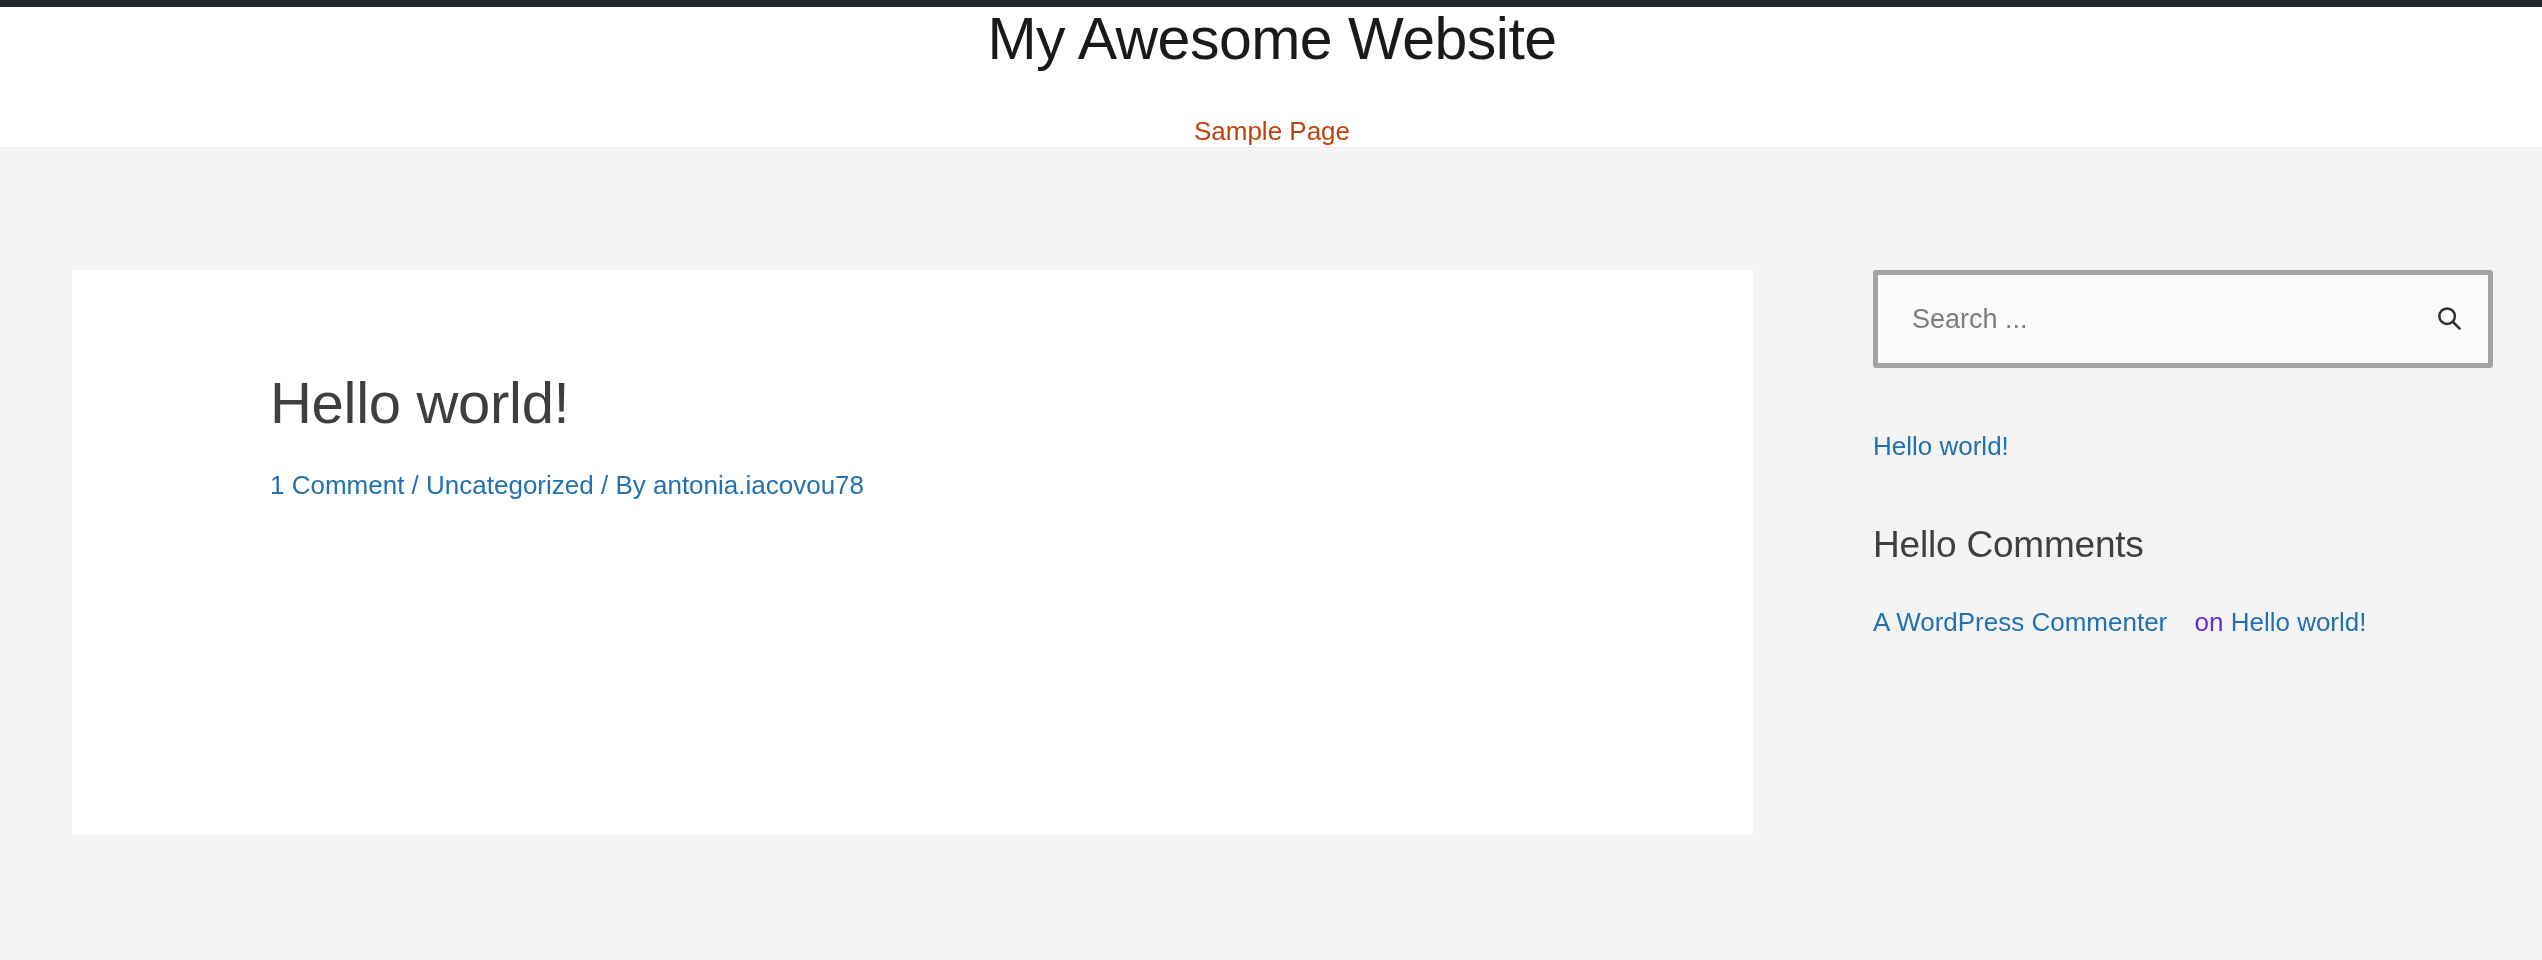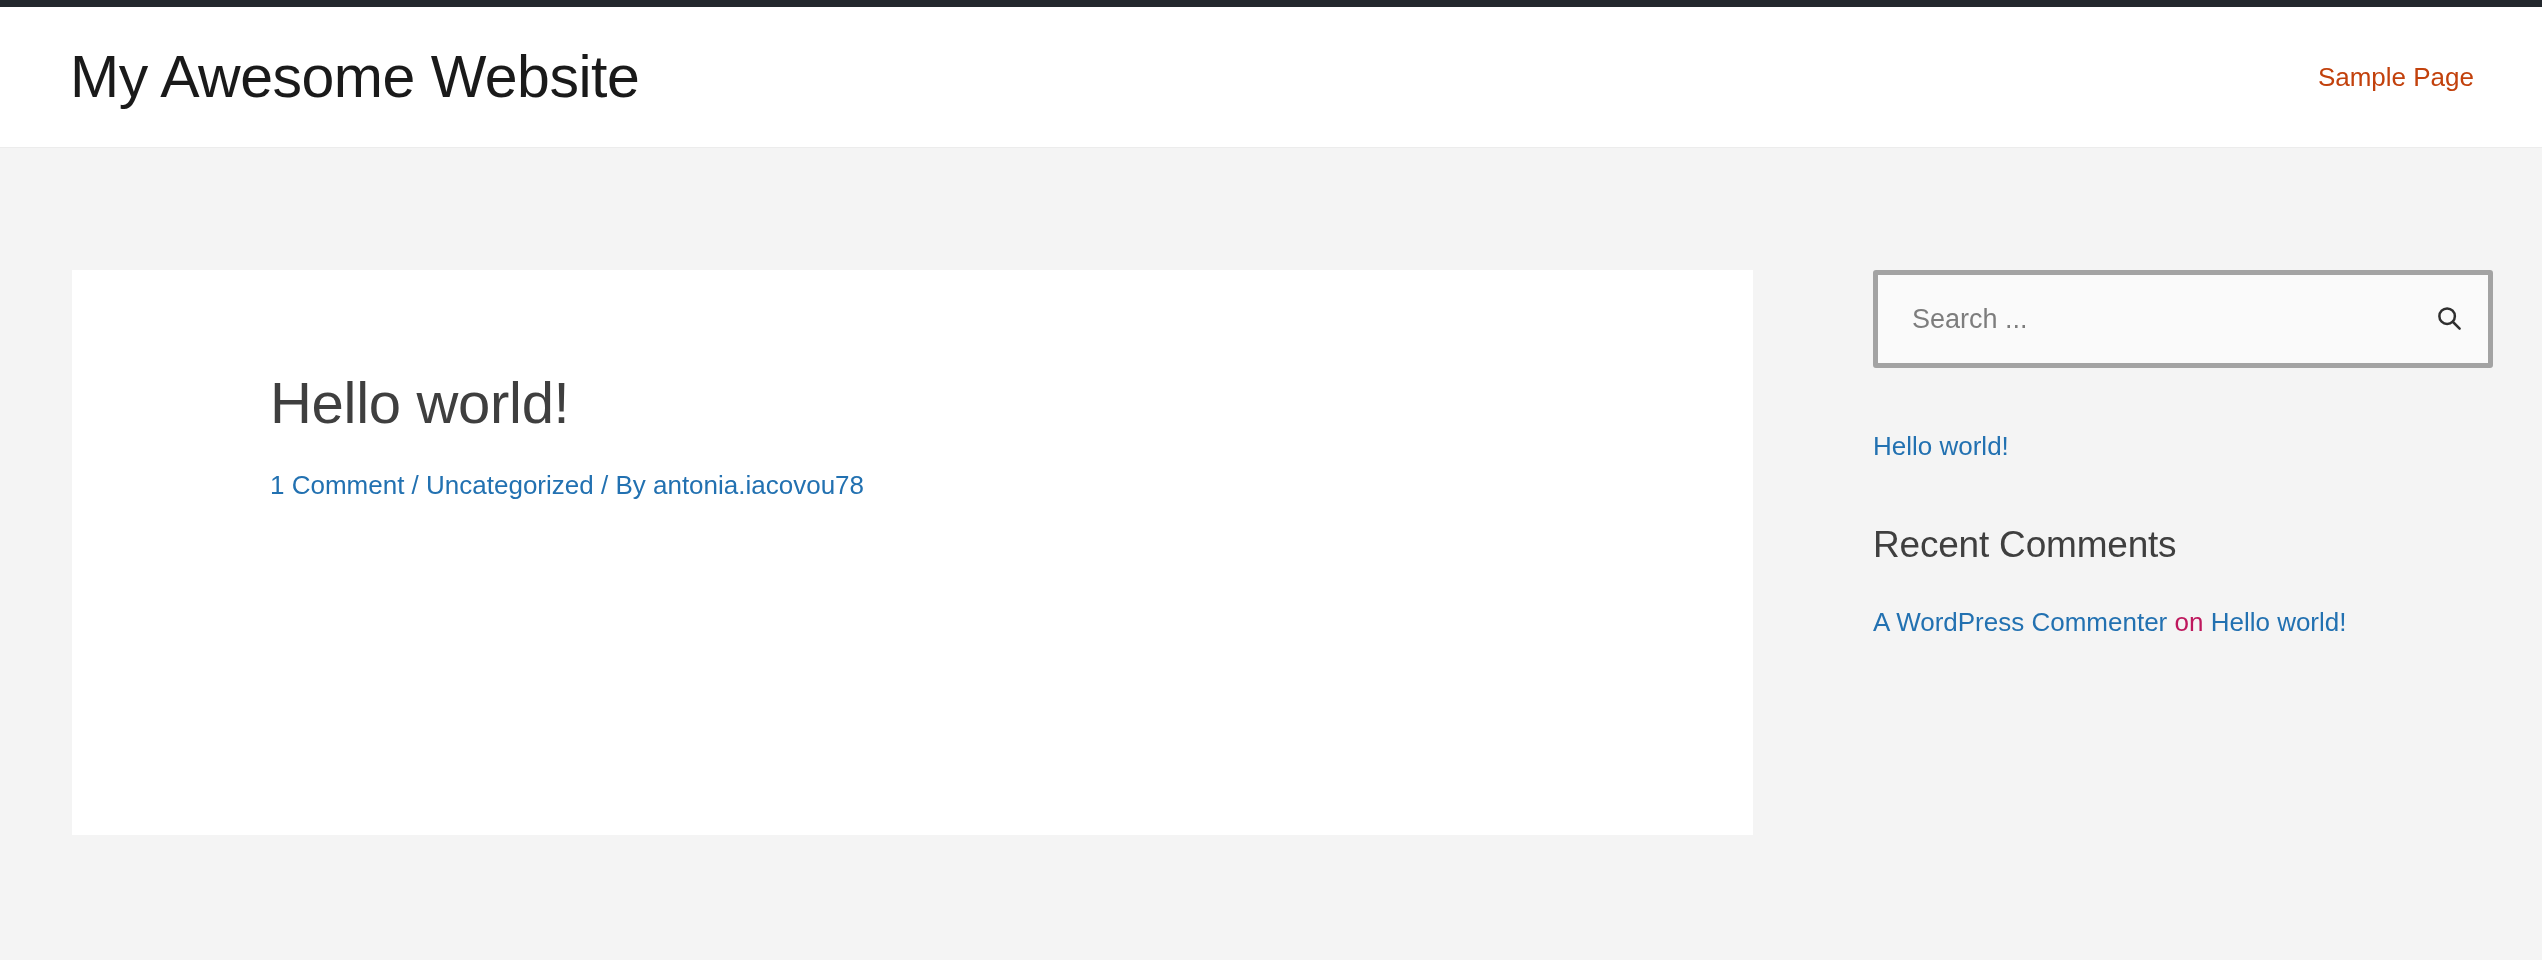--- a/index.html
+++ b/index.html
@@ -25,20 +25,21 @@
   
   .site-header {
     height: 141px;
     background: #ffffff;
     border-bottom: 1px solid #ececec;
     box-sizing: border-box;
     display: flex;
     align-items: center;
     justify-content: space-between;
     padding: 0 68px 0 70px;
+    flex-direction: column;
   }
   .site-title {
     font-size: 59px;
     line-height: 1.1;
     font-weight: 400;
     color: #1a1a1a;
     letter-spacing: -0.5px;
     margin: 0;
     white-space: nowrap;
     cursor: pointer;
@@ -166,21 +167,21 @@
     font-size: 26px;
     line-height: 1.55;
     color: #333333;
     margin-bottom: 12px;
   }
   .widget-list a {
     color: #2271b1;
     text-decoration: none;
     cursor: pointer;
   }
-  .comment-on { color: #be185d; }
+  .comment-on { color: #6d28d9; margin-left: 20px; }
 </style>
 </head>
 <body>
 
 <div class="admin-bar"></div>
 
 <header class="site-header">
   <h1 class="site-title">My Awesome Website</h1>
   <nav class="nav">
     <a class="nav-link">Sample Page</a>
@@ -216,21 +217,21 @@
 
     <section class="widget">
       <ul class="widget-list">
         <li>
           <a>Hello world!</a>
         </li>
       </ul>
     </section>
 
     <section class="widget">
-      <h3 class="widget-title">Recent Comments</h3>
+      <h3 class="widget-title">Hello Comments</h3>
       <ul class="widget-list">
         <li>
           <a>A WordPress Commenter</a><span class="comment-on"> on </span><a>Hello world!</a>
         </li>
       </ul>
     </section>
 
   </aside>
 </div>
 

